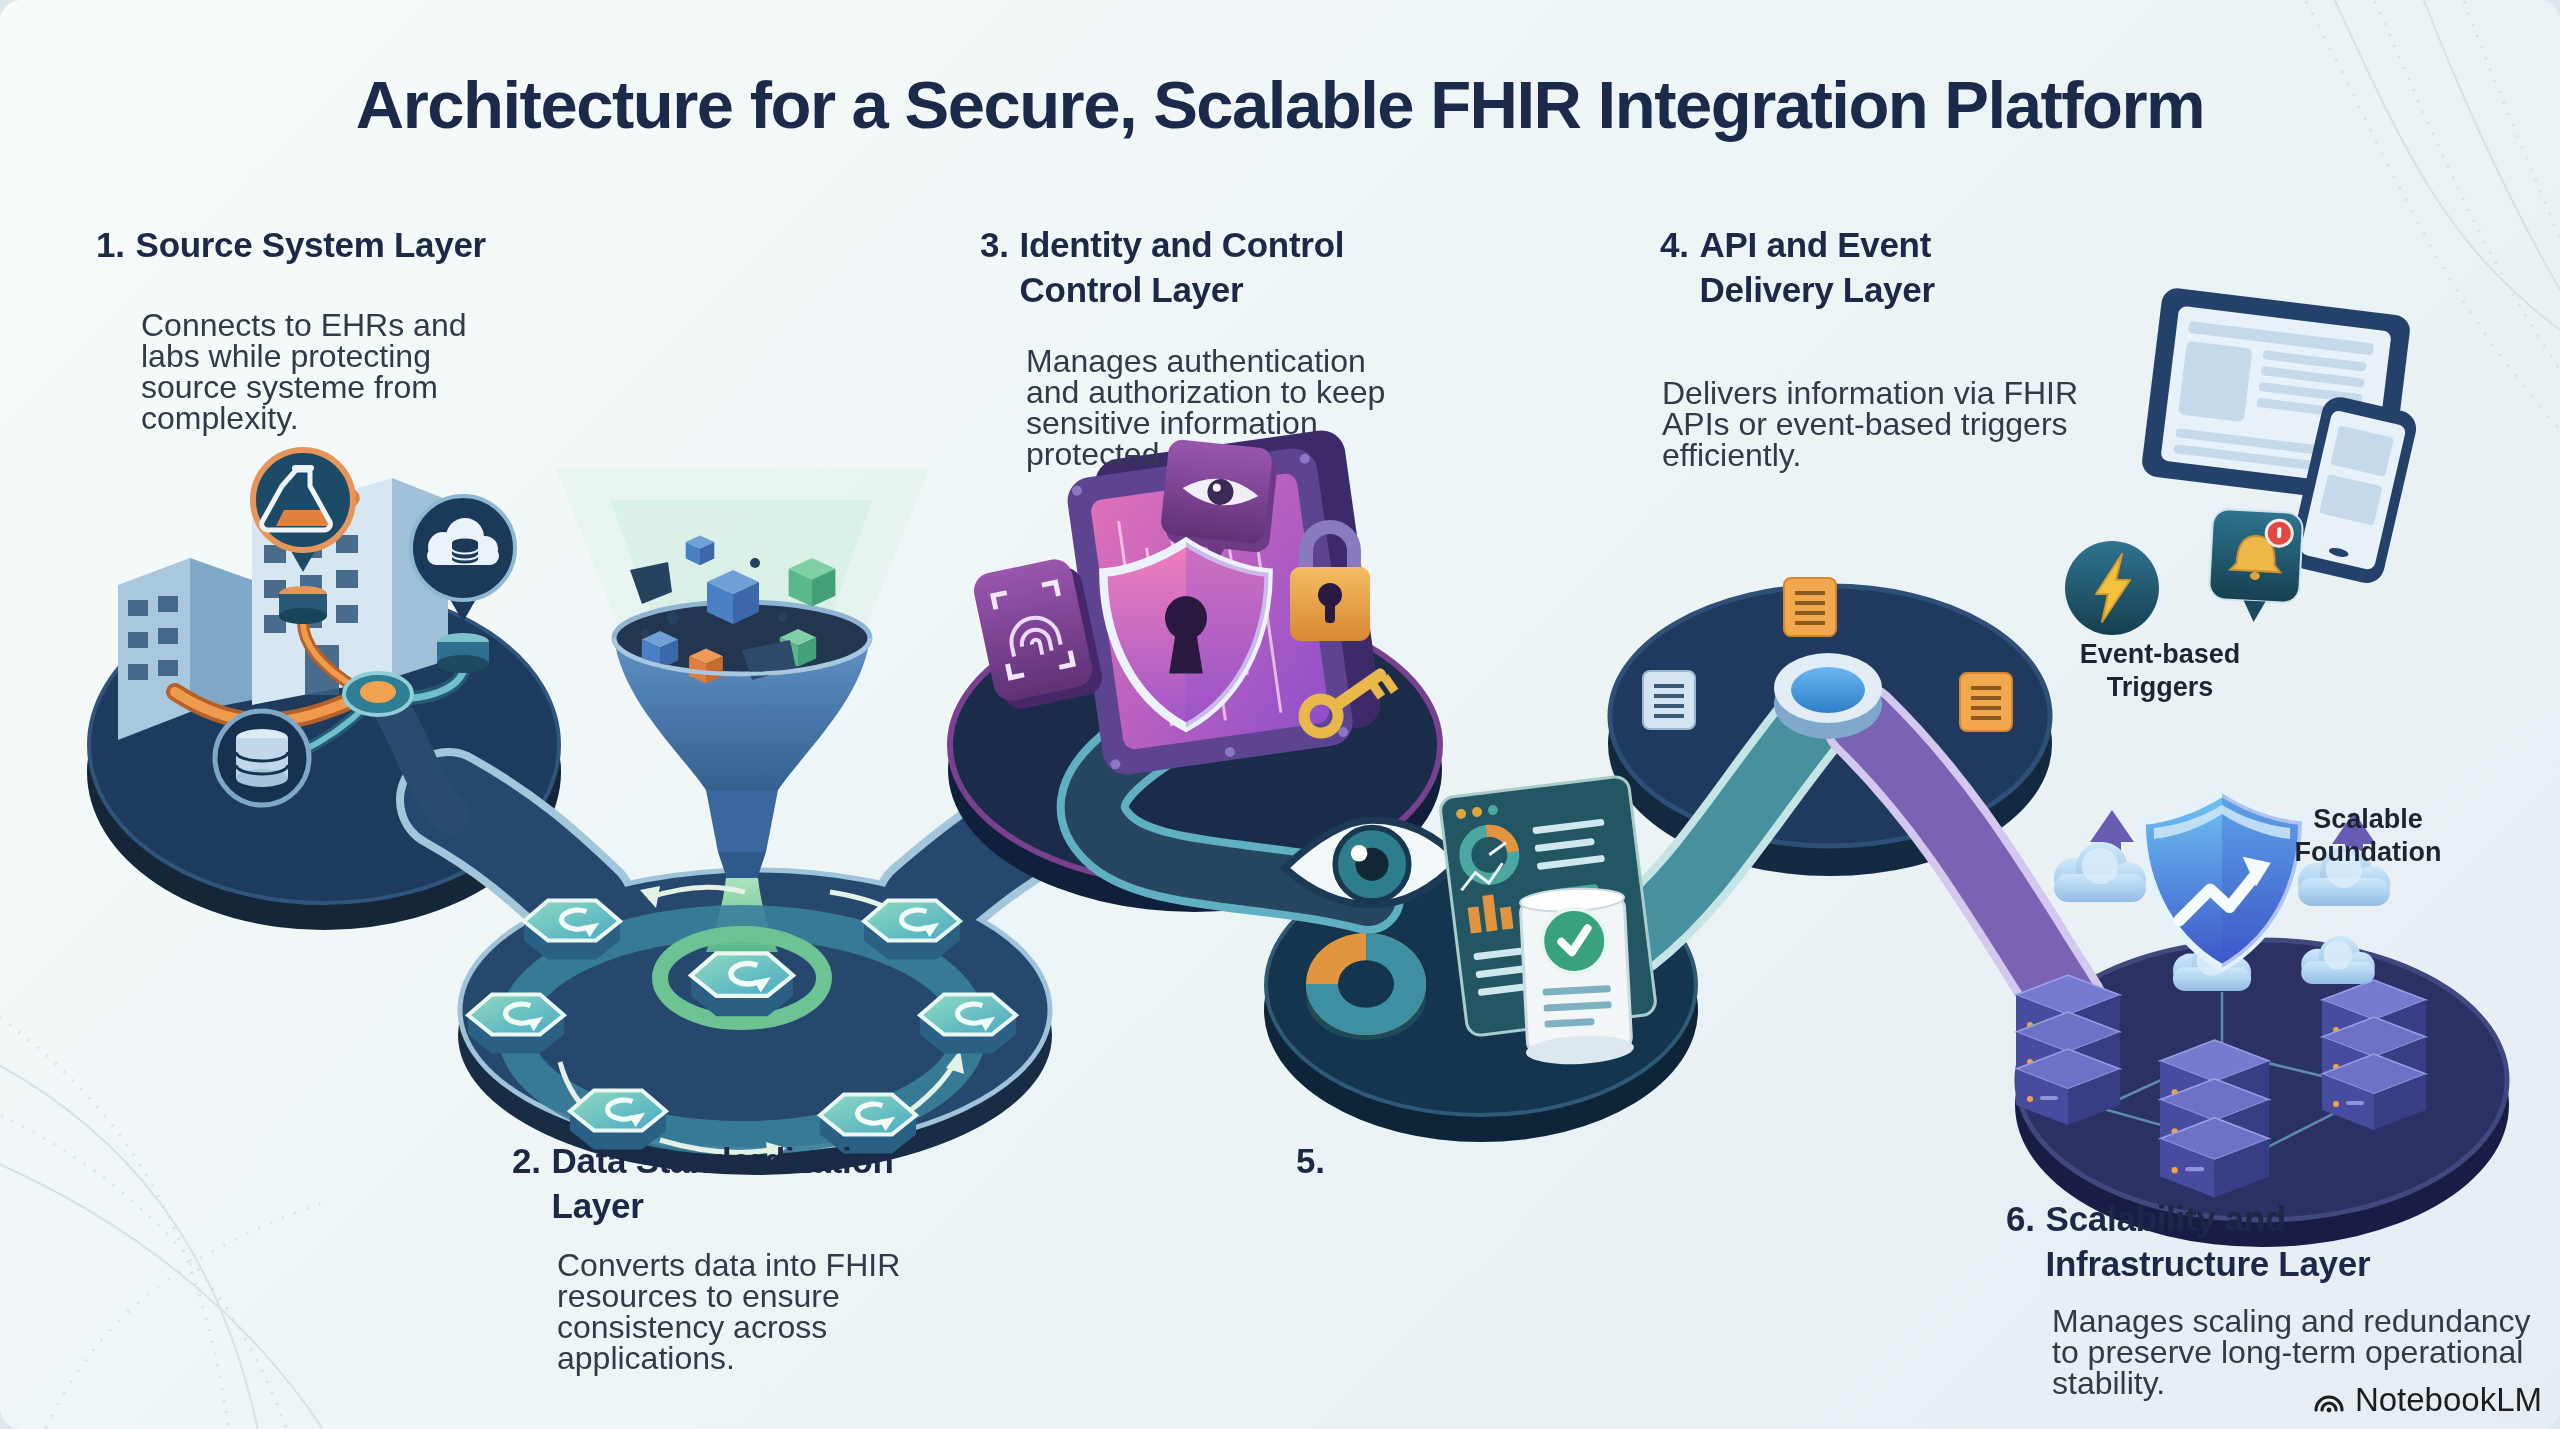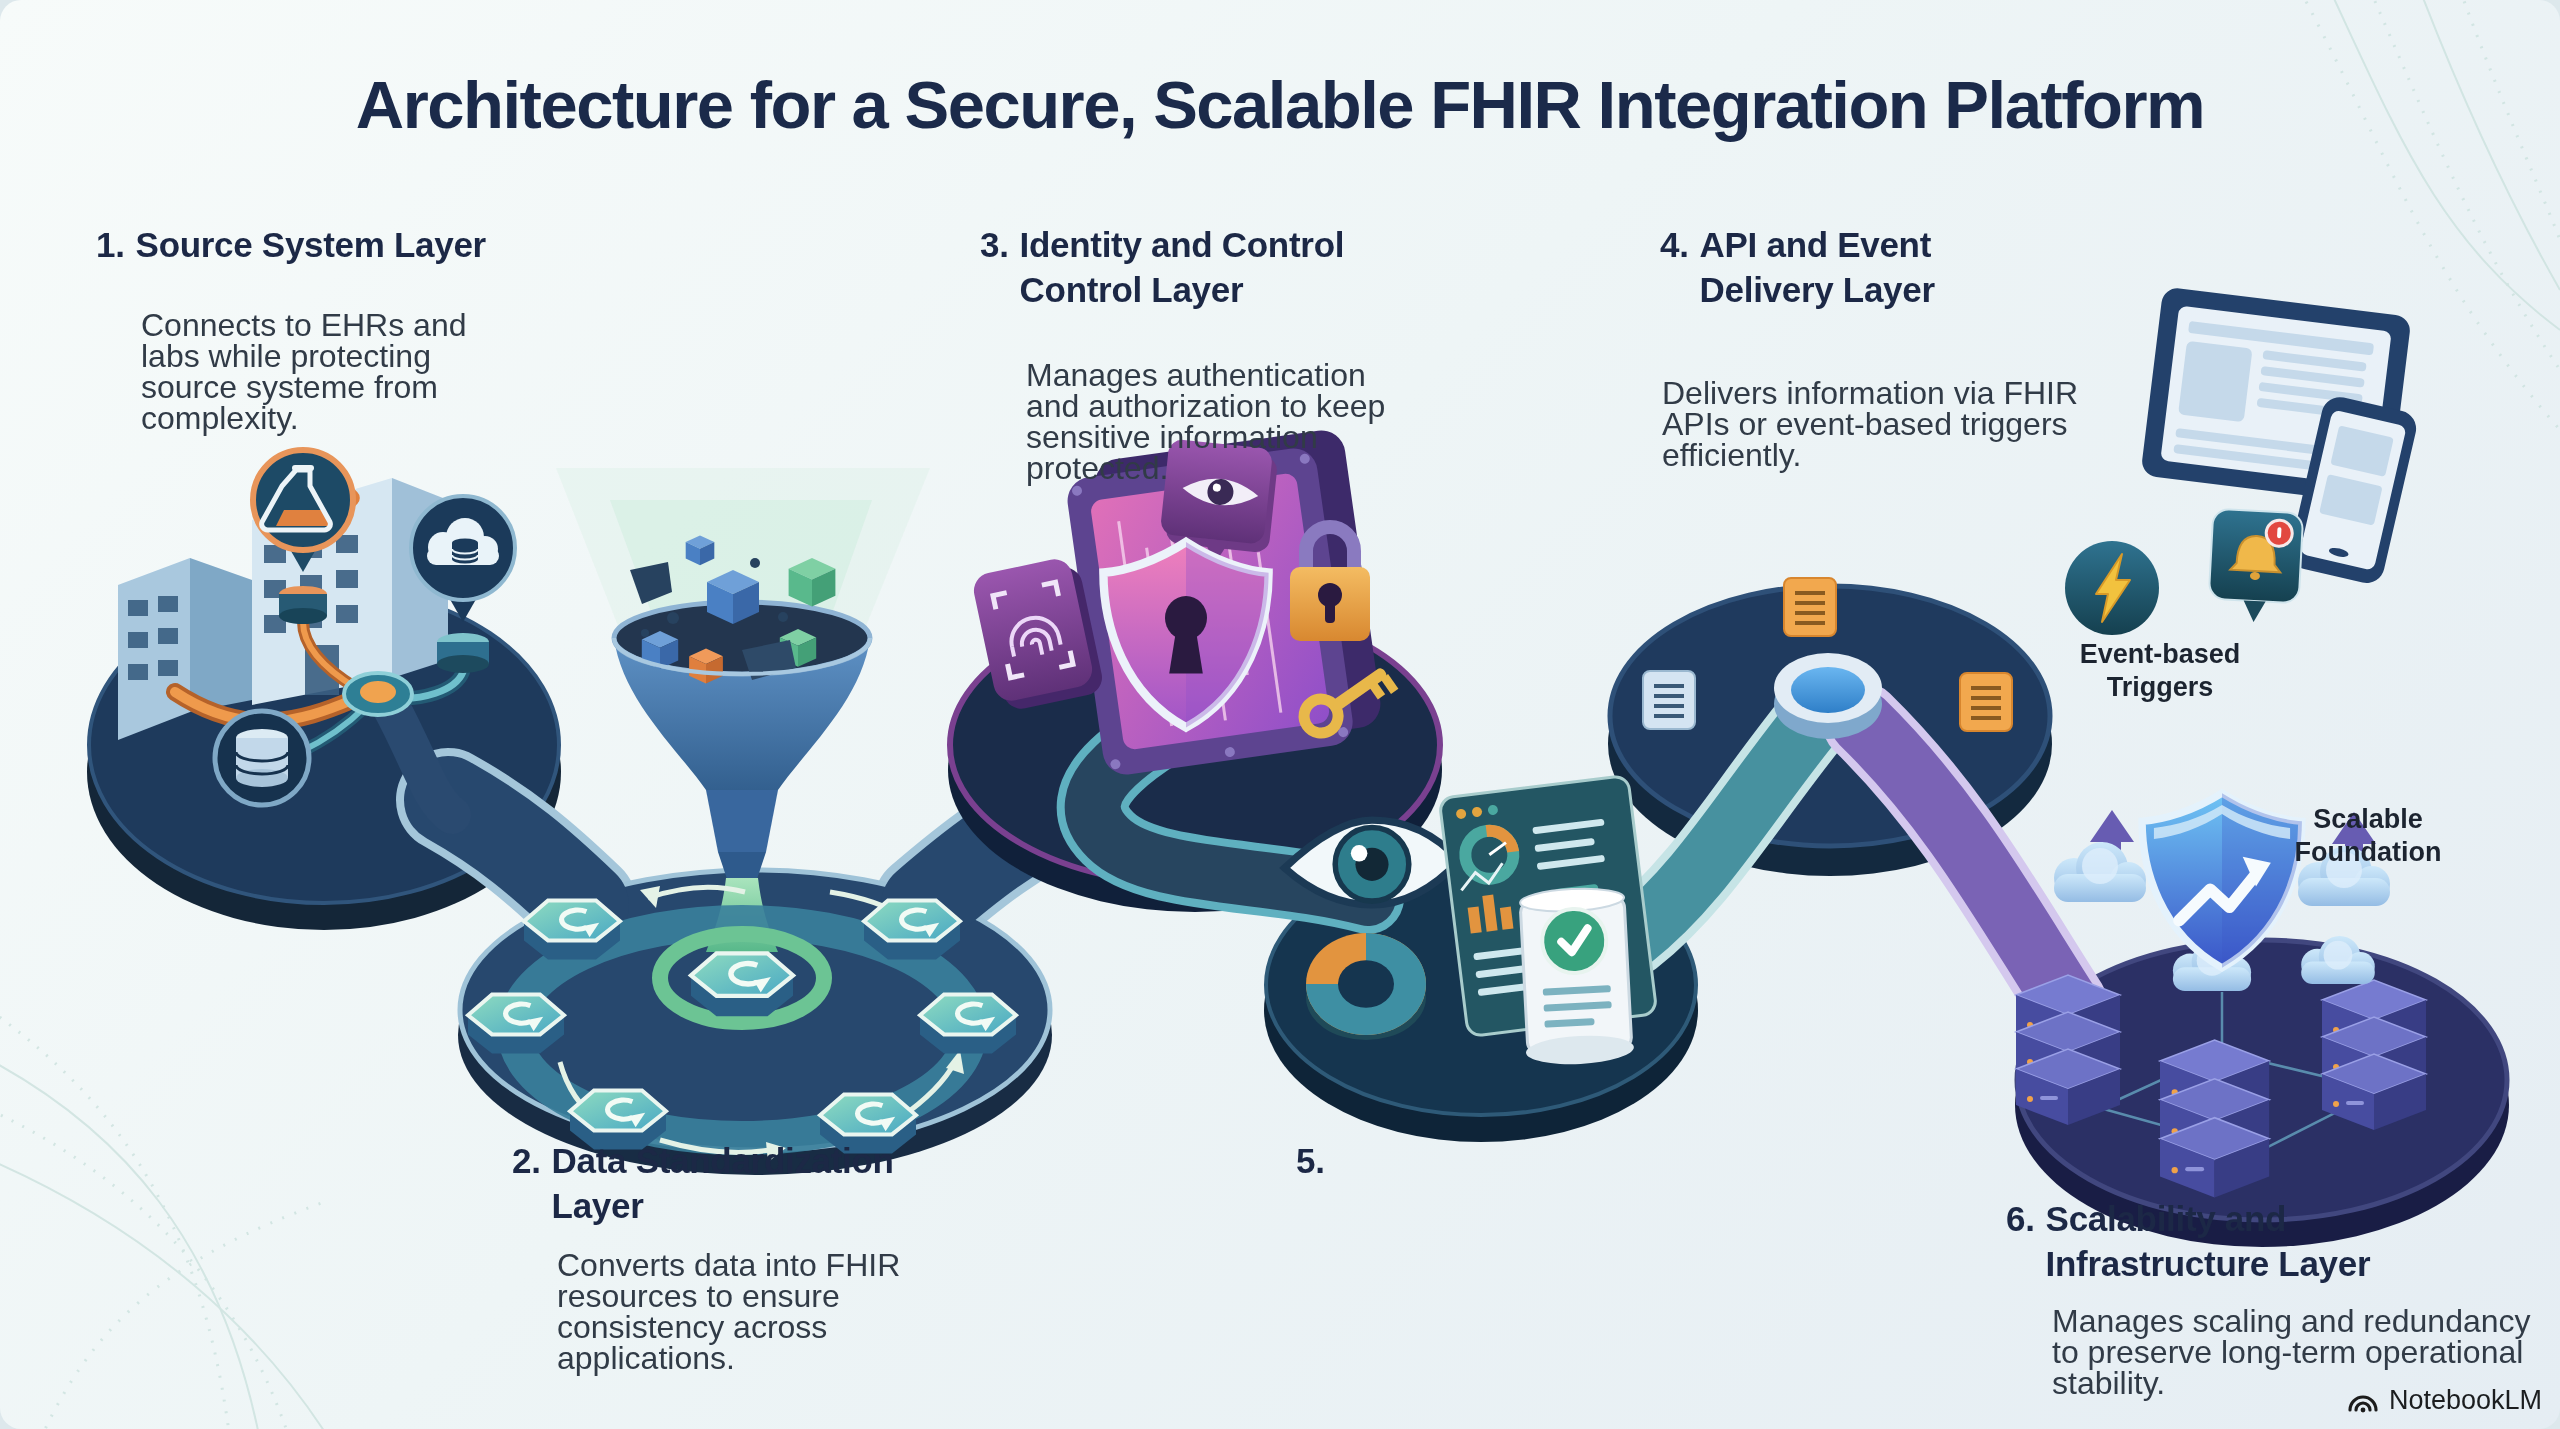--- a/index.html
+++ b/index.html
@@ -20,27 +20,27 @@
   }
   .sec-h .num{flex:0 0 auto;}
   .sec-d{
     position:absolute;font-size:32px;color:#313b47;line-height:31px;font-weight:500;
   }
   .small-label{
     position:absolute;font-weight:bold;font-size:27px;color:#1c2430;
     text-align:center;line-height:33px;
   }
   .watermark{
-    position:absolute;right:18px;bottom:10px;display:flex;align-items:flex-start;gap:9px;
-    font-size:27px;color:#1b1d1f;font-weight:500;
+    position:absolute;right:18px;bottom:10px;display:flex;align-items:flex-end;gap:9px;
+    font-size:33px;color:#1b1d1f;font-weight:500;
   }
   
   #h1{left:96px;top:222px;width:470px;}   #d1{left:141px;top:310px;width:352px;}
   #h2{left:512px;top:1138px;width:480px;} #d2{left:557px;top:1250px;width:410px;}
-  #h3{left:980px;top:222px;width:430px;}  #d3{left:1026px;top:360px;width:400px;}
+  #h3{left:980px;top:222px;width:430px;}  #d3{left:1026px;top:346px;width:400px;}
   #h4{left:1660px;top:222px;width:350px;} #d4{left:1662px;top:346px;width:452px;margin-top:32px;}
   #h5{left:1296px;top:1138px;width:390px;}#d5{left:1342px;top:1250px;width:338px;}
   #h6{left:2006px;top:1196px;width:490px;}#d6{left:2052px;top:1306px;width:500px;}
   #lbl-ev{left:2060px;top:638px;width:200px;}
   #lbl-sf{left:2268px;top:755px;width:200px;margin-top:48px;}
 </style>
 </head>
 <body>
 
 <div id="stage">

